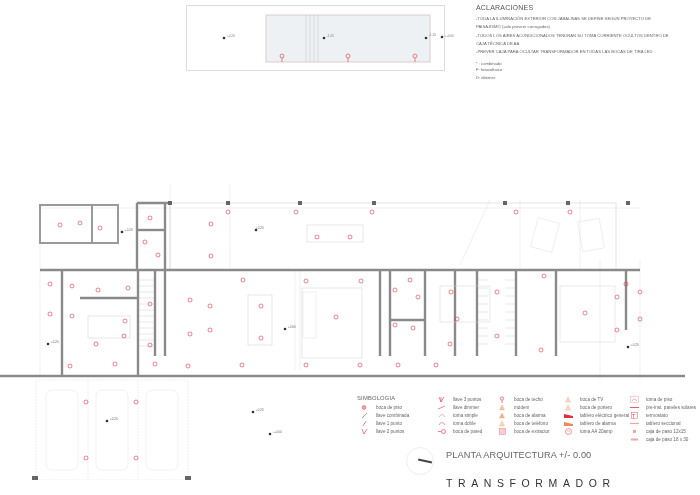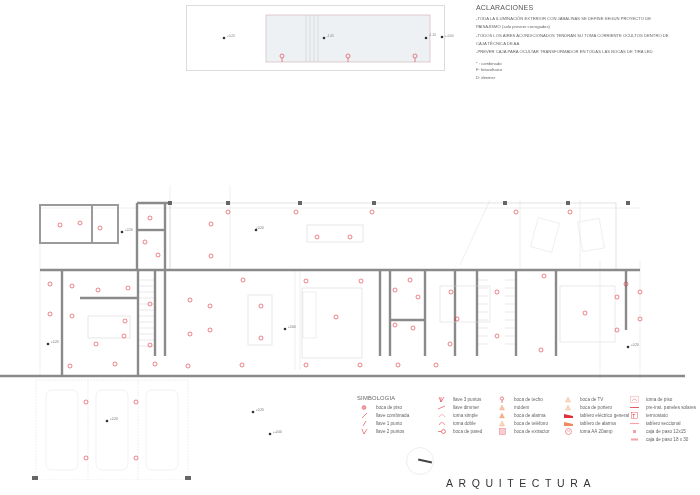--- a/index.html
+++ b/index.html
@@ -498,14 +498,15 @@
           <rect x="1" y="2.5" width="7" height="2" fill="#f1a3a8"></rect>
         </svg>
       </span>
     <span>caja de paso 18 x 30</span>
   </div>
 </div>
 
 <div class="abs title-block">
   <div class="tb-circle"></div>
   <div class="tb-needle"></div>
-  <div class="sheet-title">ARQUITECTURA</div>
+  <div class="plan-title">PLANTA ARQUITECTURA +/- 0.00</div>
+  <div class="sheet-title">TRANSFORMADOR</div>
 </div>
 
 </body></html>

